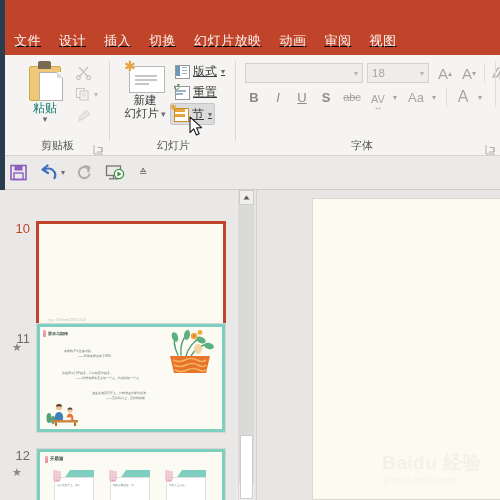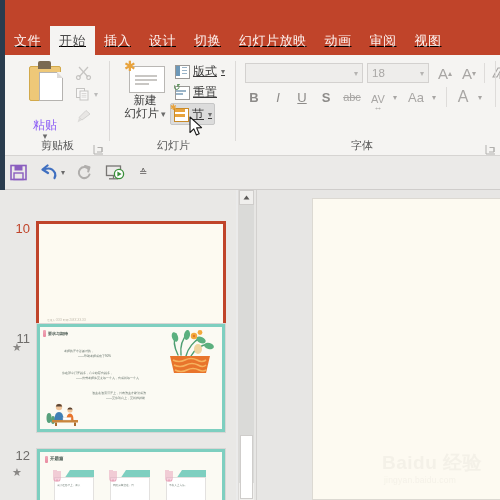--- a/index.html
+++ b/index.html
@@ -32,21 +32,21 @@
   .dialog-launcher{position:absolute;bottom:3px;width:11px;height:11px;opacity:.55;}
 
   
   .g-clip{left:0;width:105px;}
   .paste-btn{position:absolute;left:12px;top:4px;width:56px;height:72px;text-align:center;cursor:default;}
   .clip-icon{width:38px;height:40px;margin:2px auto 0;position:relative;}
   .clip-body{position:absolute;left:3px;top:5px;width:30px;height:33px;background:#eec878;border:1px solid #d2a94b;border-radius:2px;}
   .clip-clip{position:absolute;left:12px;top:0px;width:13px;height:8px;background:#7a6a52;border-radius:2px 2px 0 0;}
   .clip-page{position:absolute;left:13px;top:11px;width:22px;height:27px;background:#fff;border:1px solid #b5b3b0;}
   .clip-page:after{content:"";position:absolute;right:-1px;top:-1px;border-width:0 6px 6px 0;border-style:solid;border-color:#dcdad8 #f5f4f2;}
-  .paste-text{font-size:12px;color:#8b5cf6;line-height:14px;margin-top:17px;}
+  .paste-text{font-size:12px;color:#0f766e;line-height:14px;margin-top:0;}
   .paste-caret{font-size:9px;color:#6b6b6b;line-height:8px;}
   .small-cmds{position:absolute;left:70px;top:6px;width:36px;}
   .sc{height:22px;display:flex;align-items:center;opacity:.45;}
   .sc svg{display:block;}
   .sc .caret{font-size:8px;color:#777;margin-left:3px;}
 
   
   .g-slides{left:106px;width:125px;}
   .newslide-btn{position:absolute;left:8px;top:4px;width:52px;height:74px;text-align:center;cursor:default;}
   .ns-icon{width:40px;height:30px;margin:4px auto 1px;position:relative;}
@@ -129,23 +129,22 @@
 </head>
 <body>
 
 <div id="app">
 
   <div class="edge-strip"></div>
 
   <div class="ribbon-head">
     <div class="tabs">
       <div class="tab">文件</div>
-      <div class="tab active">开始</div>
+      <div class="tab">设计</div>
       <div class="tab">插入</div>
-      <div class="tab">设计</div>
       <div class="tab">切换</div>
       <div class="tab">幻灯片放映</div>
       <div class="tab">动画</div>
       <div class="tab">审阅</div>
       <div class="tab">视图</div>
     </div>
   </div>
 
   <div class="ribbon-body">
 

